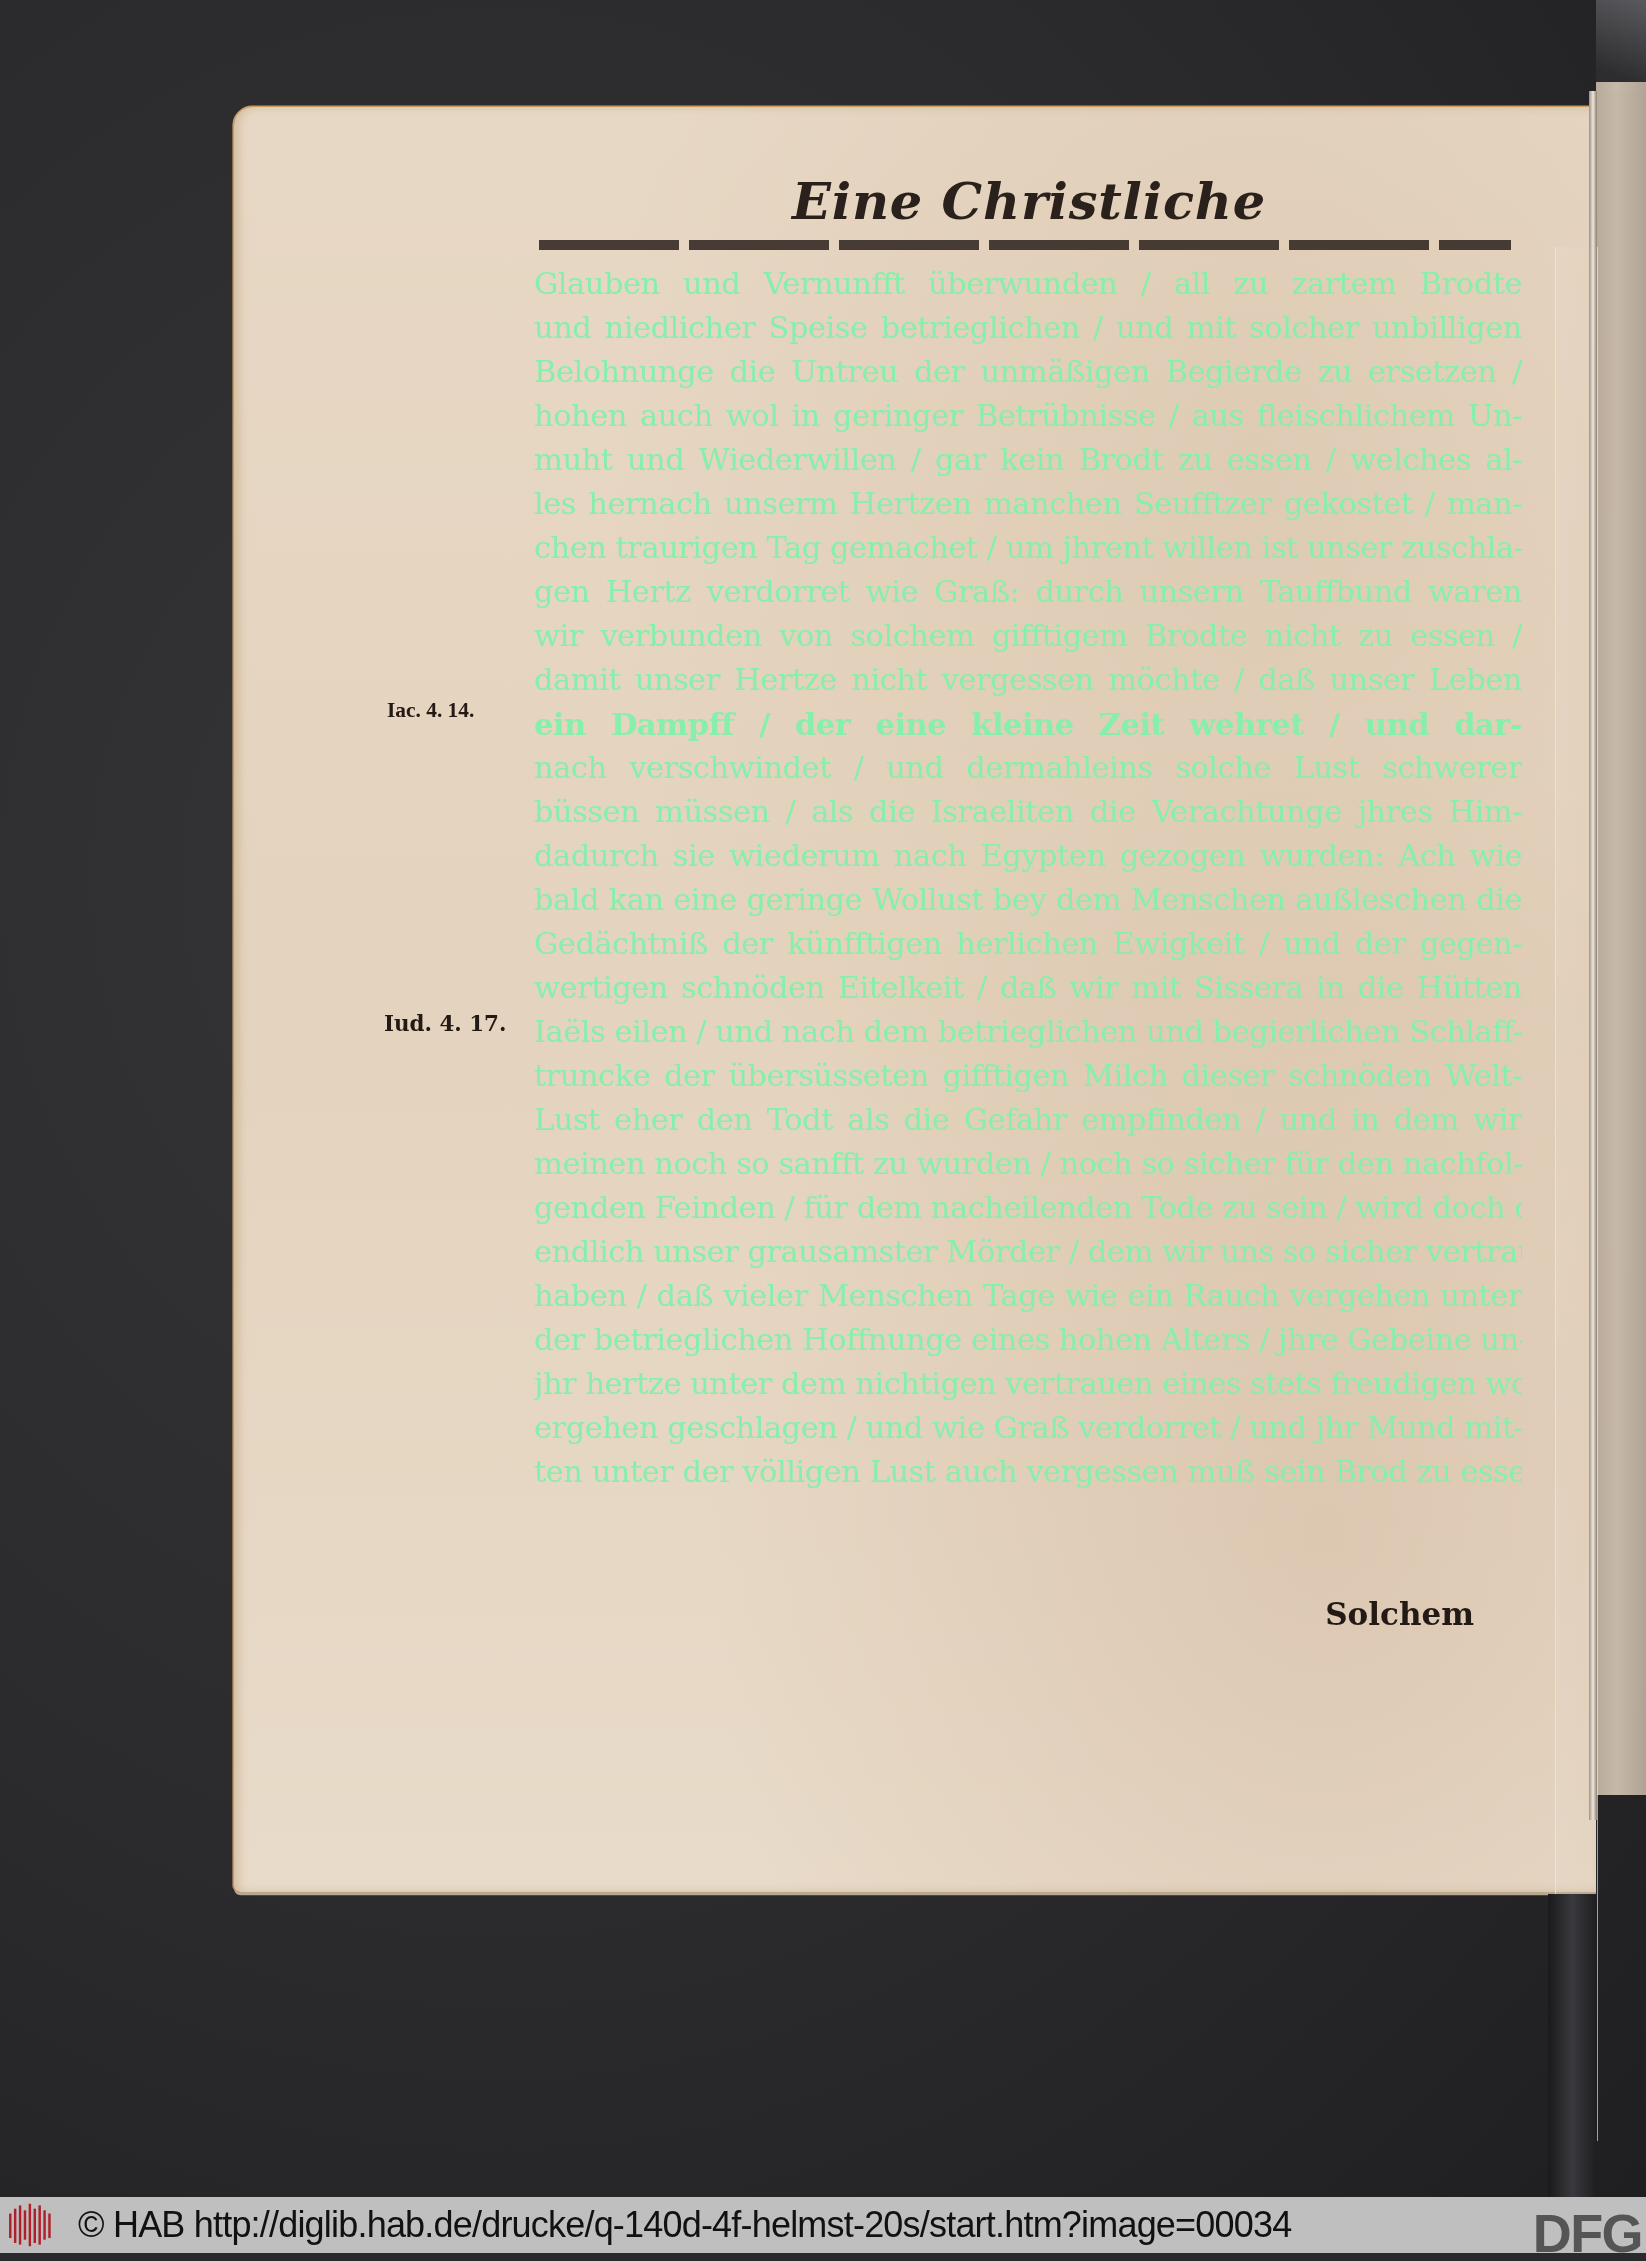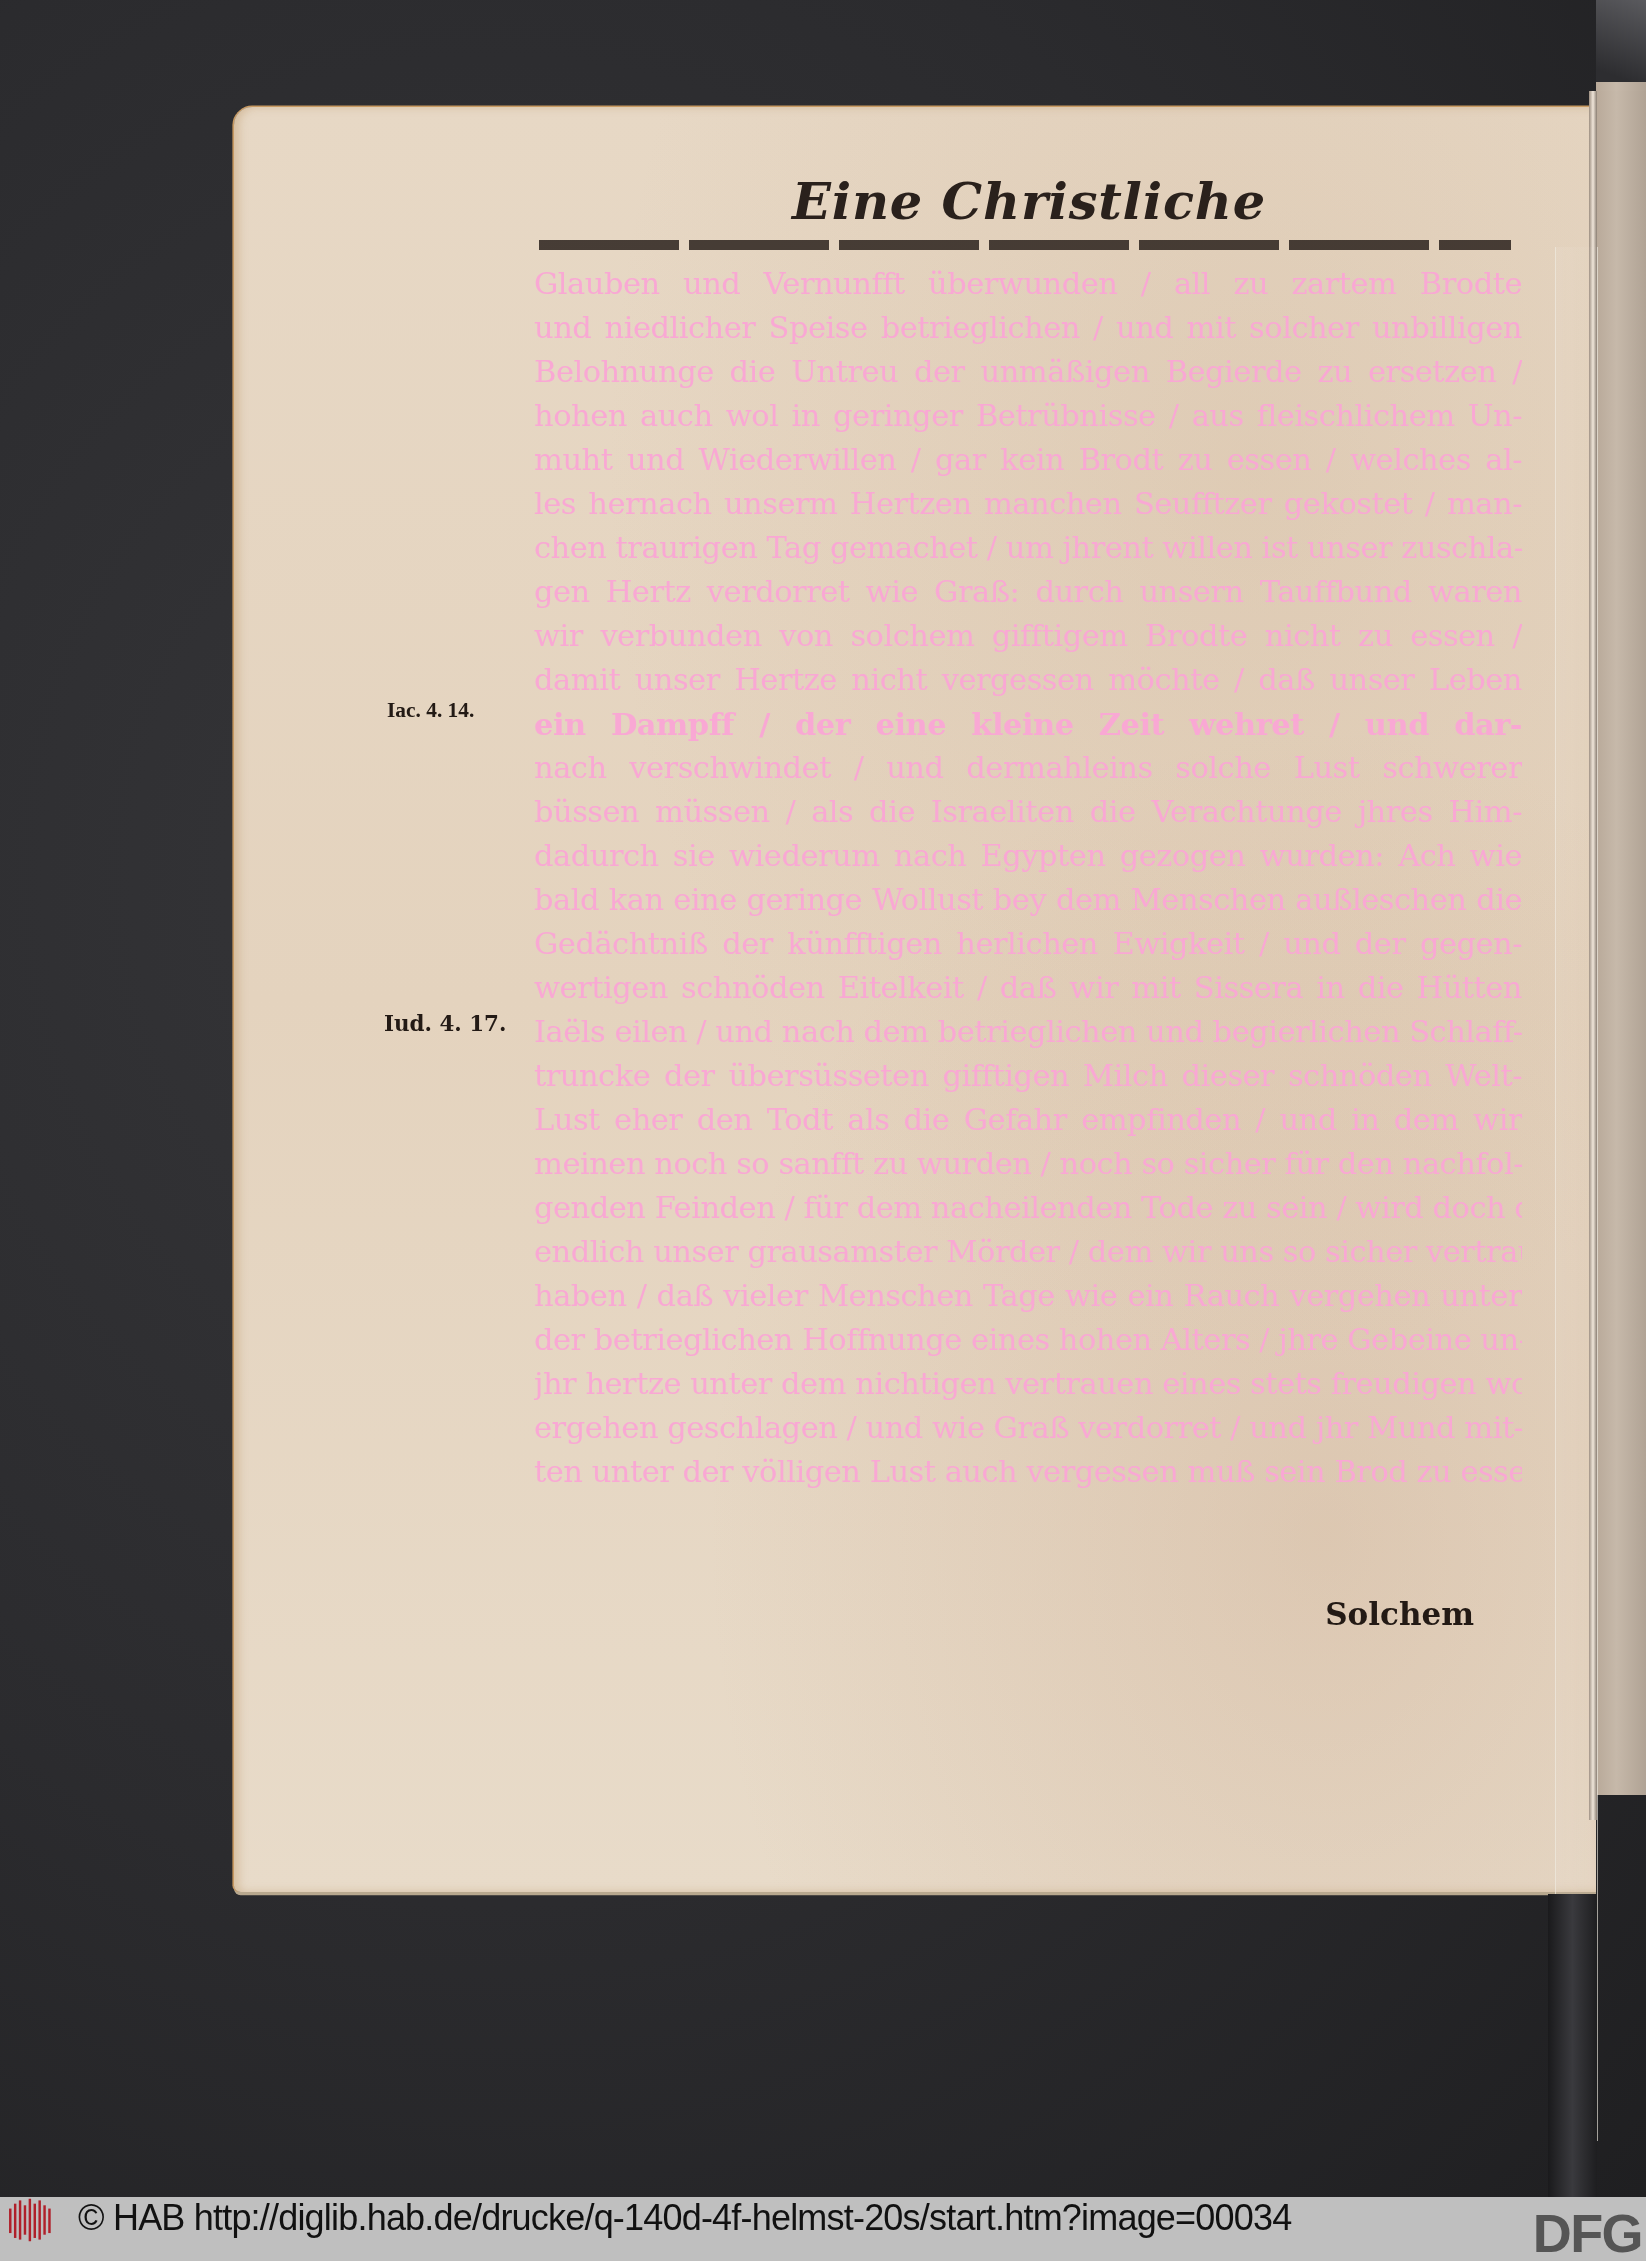--- a/index.html
+++ b/index.html
@@ -53,34 +53,34 @@
   .rule {
     position:absolute; left:539px; top:240px; width:972px; height:10px;
     background:repeating-linear-gradient(90deg,#2a211c 0 140px, transparent 140px 150px);
     opacity:0.85;
   }
   .text-block {
     position:absolute; left:534px; top:262px; width:988px;
   }
   .line {
     height:44px; line-height:44px; white-space:nowrap; overflow:hidden;
-    font-family:"DejaVu Serif", serif; font-size:30.5px; color:#f9a8d4;
+    font-family:"DejaVu Serif", serif; font-size:30.5px; color:#86efac;
     text-align:justify; text-align-last:justify;
     letter-spacing:-0.5px;
   }
   .line.bold { font-weight:bold; }
   .marg {
     position:absolute; font-family:"DejaVu Serif", serif; font-size:21.4px; font-weight:bold;
     color:#231a15;
   }
   .catch { position:absolute; left:1318px; top:1596px; width:156px; text-align:right;
     font-family:"DejaVu Serif", serif; font-size:31px; color:#231a15;font-weight:bold; }
   .footer {
-    position:absolute; left:0; top:2197px; width:1647px; height:64px;
-    background:#bfbfbf; display:flex; align-items:flex-start;
+    position:absolute; left:0; top:2197px; width:1647px; height:56px;
+    background:#bfbfbf; display:flex; align-items:center;
   }
   .hab-logo { width:53px; height:46px; margin-left:5px; display:flex; align-items:center; justify-content:center; }
   .footer-text { font-family:"Liberation Sans", sans-serif; font-size:36px; color:#111; margin-left:20px; letter-spacing:-0.8px; }
   .dfg-logo { position:absolute; right:5px; top:5px; font-family:"Liberation Sans", sans-serif; font-weight:bold; font-size:54px; color:#555; letter-spacing:-1.6px; }
 </style>
 </head>
 <body>
 
 <div class="backdrop"></div>
 <div class="right-shadow"></div>

